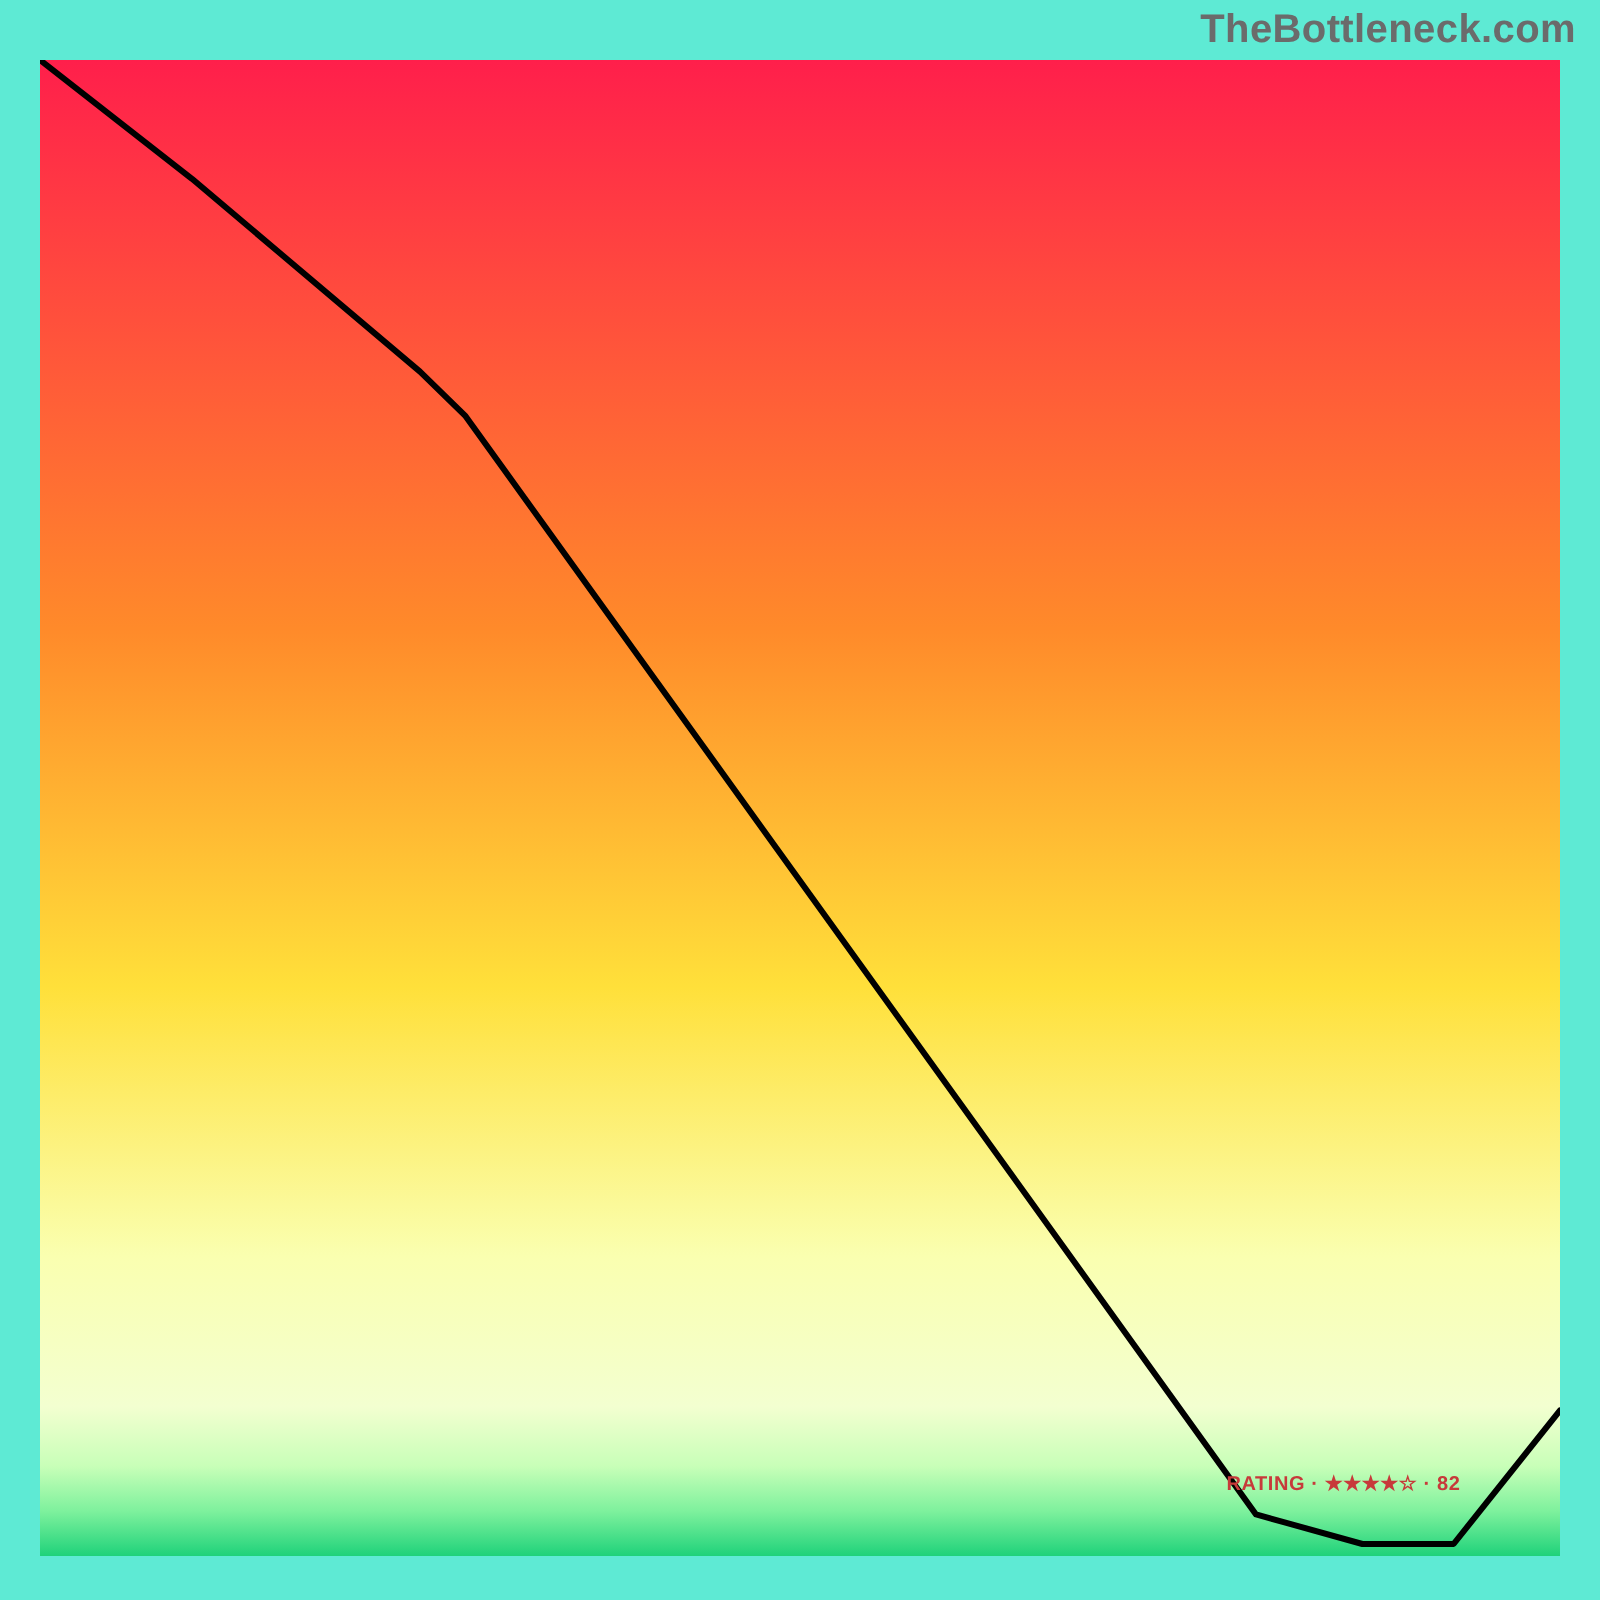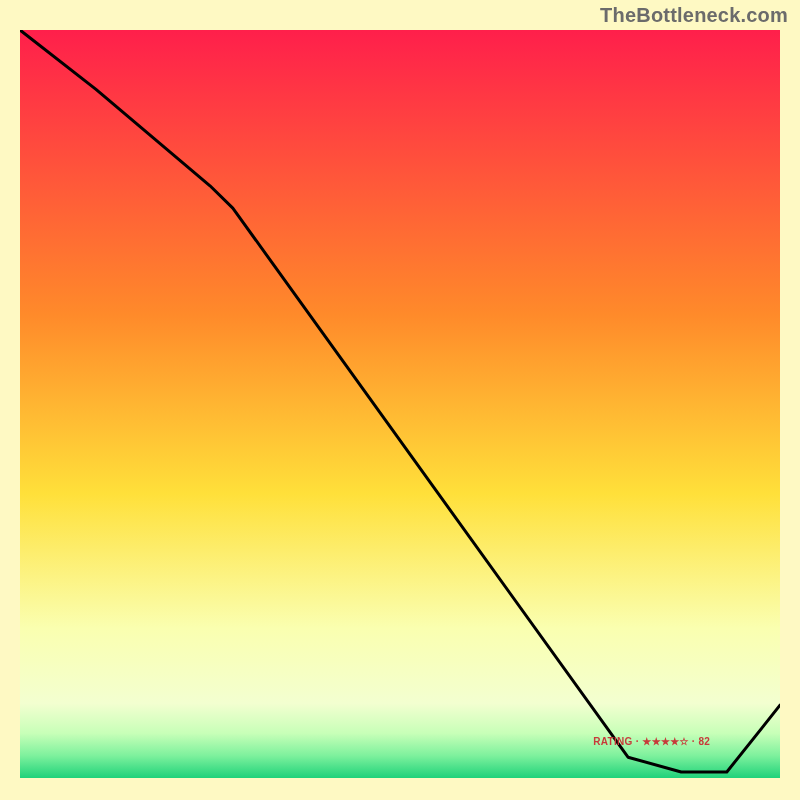--- a/index.html
+++ b/index.html
@@ -8,21 +8,21 @@
     width: 800px;
     height: 800px;
     background: #000;
     font-family: Arial, Helvetica, sans-serif;
     overflow: hidden;
   }
   .frame {
     position: relative;
     width: 800px;
     height: 800px;
-    background: #fef9c3;
+    background: #5eead4;
   }
   .watermark {
     position: absolute;
     top: 4px;
     right: 12px;
     color: #6b6b6b;
     font-size: 20px;
     font-weight: 600;
     letter-spacing: 0.2px;
     user-select: none;
@@ -37,20 +37,21 @@
   }
   svg { display: block; }
   .line-label {
     position: absolute;
     color: #c73a3a;
     font-size: 10px;
     font-weight: 700;
     letter-spacing: 0.3px;
     user-select: none;
     white-space: nowrap;
+    margin-left: 20px;
   }
 </style>
 </head>
 <body>
 
 <div class="frame">
 
   <div class="watermark">TheBottleneck.com</div>
 
   <div class="plot-wrap">

